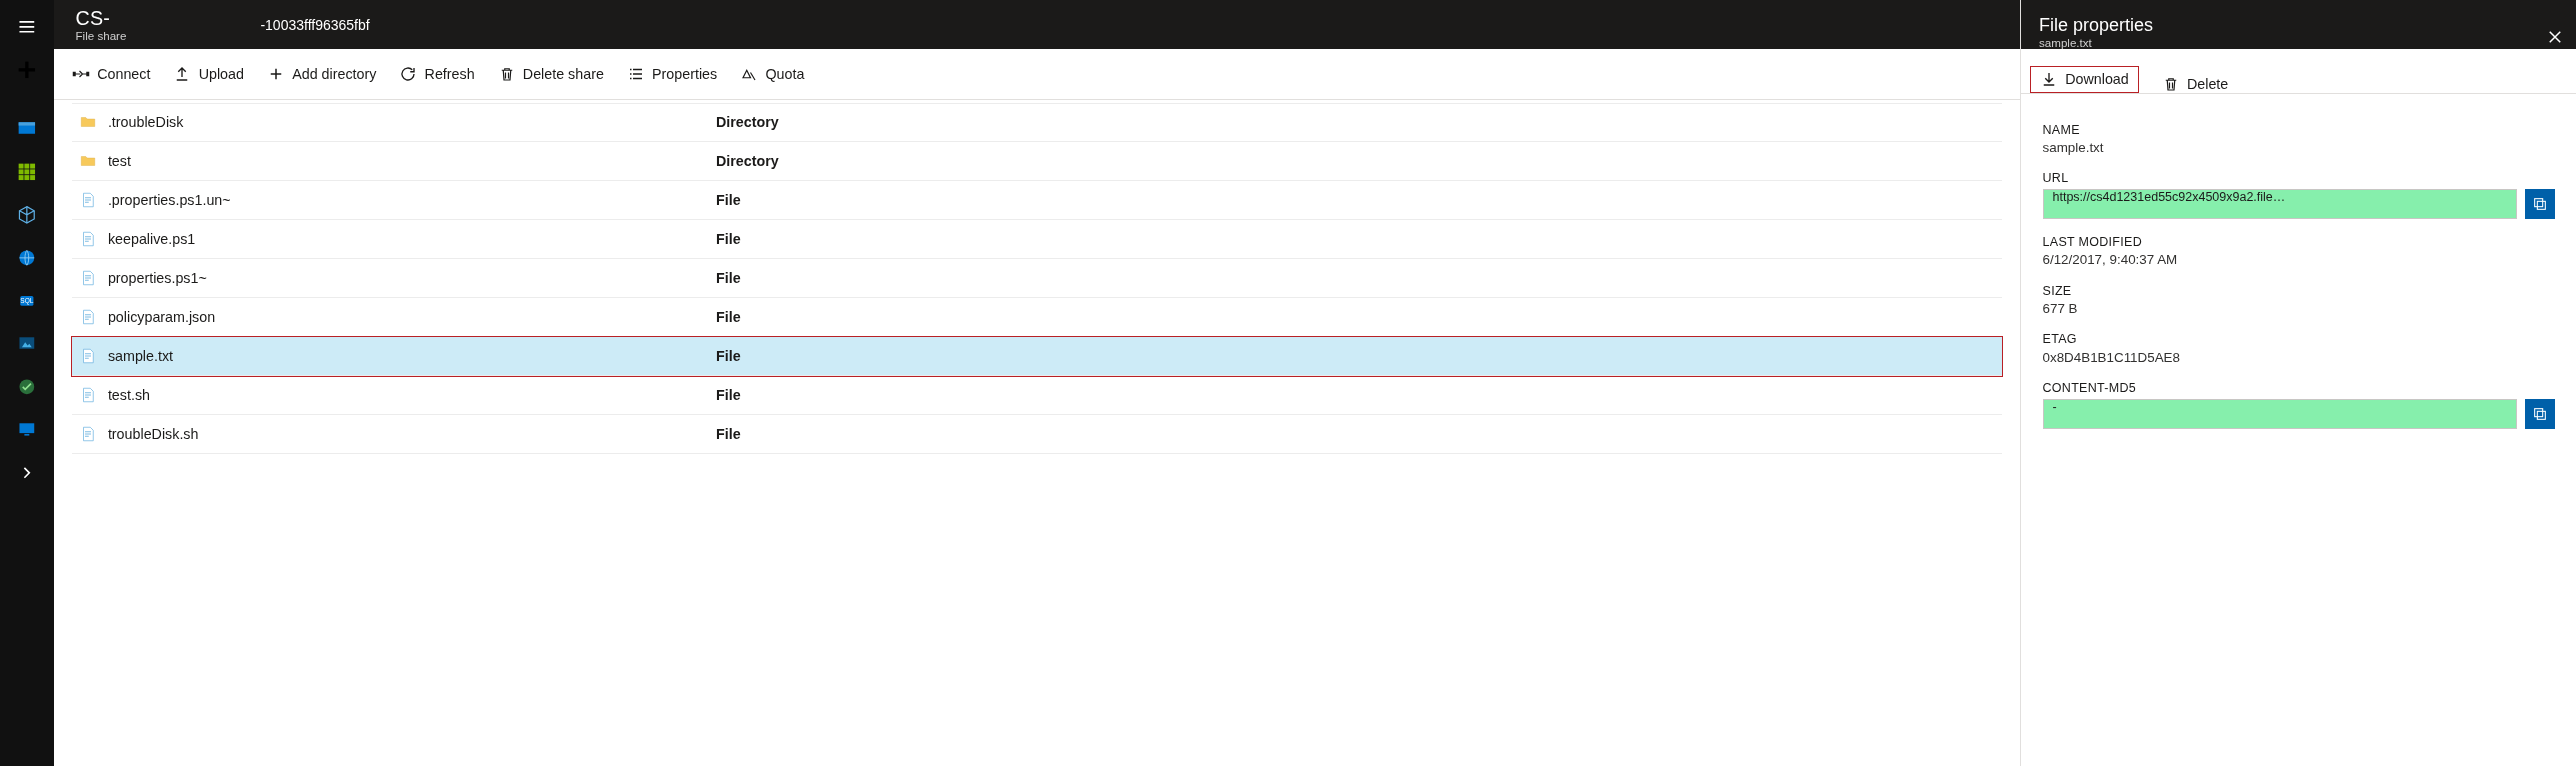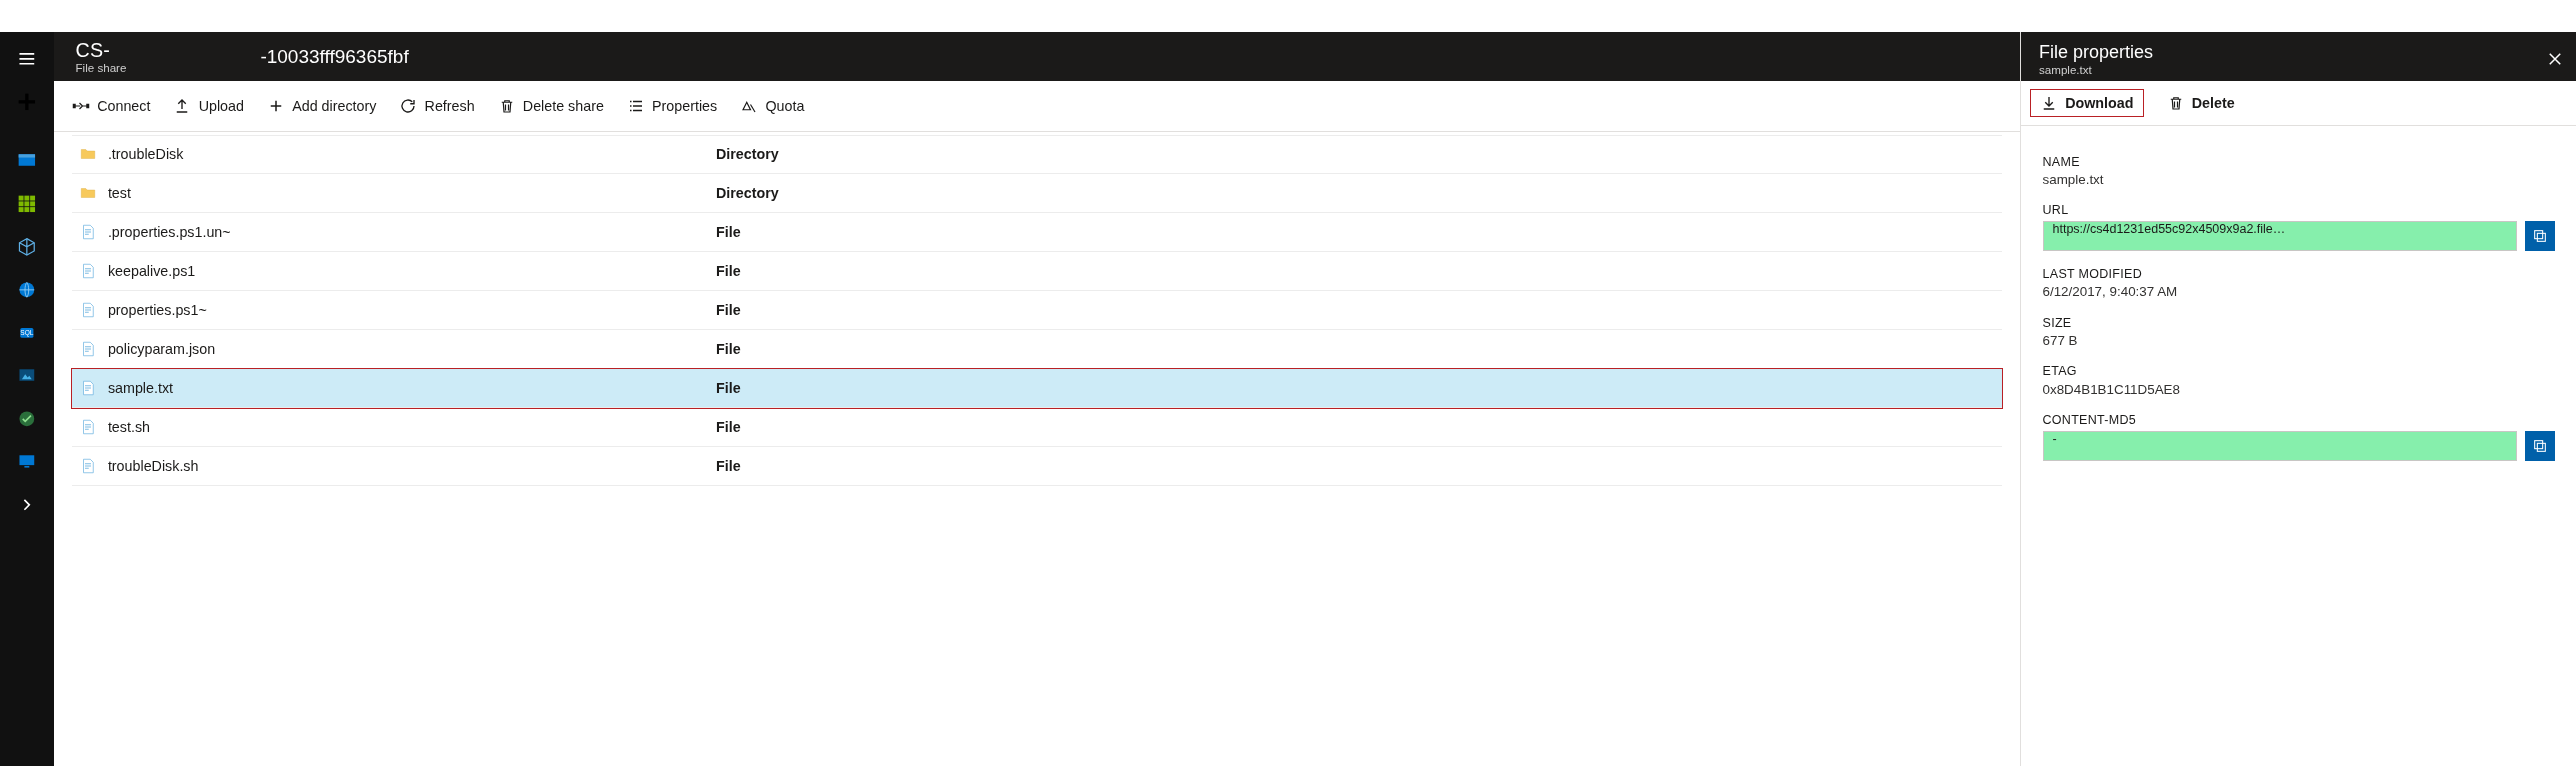--- a/index.html
+++ b/index.html
@@ -1,60 +1,60 @@
 <!DOCTYPE html>
 <html style="font-size:14.3px"><head>
 <meta charset="utf-8">
 <style>
   * { box-sizing: border-box; margin: 0; padding: 0; }
   html, body { width: 100%; height: 100%; font-family: "Segoe UI", Arial, sans-serif; background: #fff; color: #1b1a19; }
   body { display: flex; flex-direction: column; width: 2576px; height: 767px; overflow: hidden; }
 
   
-  .shell { display: flex; flex: 1; min-height: 0; margin-top: 32px; }
+  .shell { display: flex; flex: 1; min-height: 0; }
   .leftbar { width: 54px; background: #111; display: flex; flex-direction: column; align-items: center; padding-top: 5.4px; }
   .main-col { flex: 1; display: flex; flex-direction: column; min-width: 0; border-right: 0.9px solid #e1dfdd; }
   .rightpane { width: 555px; background: #fff; display: flex; flex-direction: column; }
 
   
   .leftbar .li-item { width: 54px; height: 43px; display: flex; align-items: center; justify-content: center; cursor: pointer; }
   .leftbar .li-item svg { width: 19.7px; height: 19.7px; }
   .leftbar .spacer { height: 16px; }
 
   
   .blackbar { background:#1b1a19; color:#fff; height:49px; display:flex; align-items:center; padding:0 16px 0 21.5px; gap:27px; }
   .blackbar .title-group { display:flex; flex-direction:column; line-height:1.15; }
   .blackbar .title-main { font-size:19.7px; font-weight:400; letter-spacing:0.2px;}
   .blackbar .title-sub { font-size:11.6px; color:#cfcfcf; }
-  .blackbar .title-suffix { font-size:19px; font-weight:400; margin-left:107px;}
+  .blackbar .title-suffix { font-size:14px; font-weight:400; margin-left:107px;}
 
   
   .toolbar { height:51px; display:flex; align-items:center; gap:23px; padding:0 18px; border-bottom:0.9px solid #e1dfdd; }
   .toolbar .tbtn { display:flex; align-items:center; gap:7.2px; font-size:14.3px; cursor:pointer; color:#1b1a19; }
   .toolbar .tbtn svg { width:18px; height:18px; }
 
   
   .filetable { flex:1; overflow:auto; padding:2.7px 18px 0 18px; }
   .filetable .row { display:flex; align-items:center; height:39px; border-bottom:0.9px solid #ececec; cursor:pointer; }
   .filetable .row:first-child { border-top:0.9px solid #ececec; }
   .filetable .row .cell-name { flex:0 0 644px; display:flex; align-items:center; gap:10.7px; font-size:14.3px; padding-left:7.2px;}
   .filetable .row .cell-type { flex:0 0 179px; font-weight:700; font-size:14.3px; }
   .filetable .row.selected { background:#cdebf7; outline:1.8px solid #b92025; outline-offset:-0.9px; }
   .ico { width:18px; height:18px; display:inline-flex; align-items:center; justify-content:center; }
   .ico svg{width:18px;height:18px;}
 
   
-  .rightpane .rp-header { background:#1b1a19; color:#fff; height:49px; display:flex; align-items:center; padding:5.4px 12.5px 0 18px; }
+  .rightpane .rp-header { background:#1b1a19; color:#fff; height:49px; display:flex; align-items:flex-end; padding:5.4px 12.5px 0 18px; }
   .rp-header .rp-title-group{display:flex;flex-direction:column;flex:1;}
   .rp-header .rp-title{font-size:18px;}
   .rp-header .rp-sub{font-size:11.6px;color:#cfcfcf;}
   .rp-header .close-x{cursor:pointer;margin-top:3.6px;}
   .rp-header .close-x svg{width:18px;height:18px;stroke:#fff;}
 
-  .rp-toolbar{height:45px;display:flex;align-items:center;gap:23px;padding:0 18px;border-bottom:0.9px solid #e1dfdd;font-weight:bold;}
+  .rp-toolbar{height:45px;display:flex;align-items:flex-end;gap:23px;padding:0 18px;border-bottom:0.9px solid #e1dfdd;}
   .rp-toolbar .tbtn{display:flex;align-items:center;gap:7.2px;font-size:14.3px;cursor:pointer;}
   .rp-toolbar .tbtn svg{width:18px;height:18px;}
   .rp-toolbar .dl-box{border:1.8px solid #b92025;padding:3.6px 9px;margin-left:-9px;}
   .rp-body{padding:16px 21.5px;display:flex;flex-direction:column;gap:3.6px;}
   .rp-label{font-size:12.5px;letter-spacing:0.3px;color:#1b1a19;margin-top:12.5px;}
   .rp-value{font-size:13.4px;color:#323130;}
   .rp-url-row{display:flex;align-items:center;gap:7.2px;}
   .rp-url-input{flex:1;height:30px;background:#86efac;border:0.9px solid #c8c6c4;padding:0 9px;font-size:12.5px;overflow:hidden;text-overflow:ellipsis;white-space:nowrap;}
   .copybtn{width:30px;height:30px;background:#0060a9;display:flex;align-items:center;justify-content:center;cursor:pointer;}
   .copybtn svg{width:16px;height:16px;fill:#fff;}

